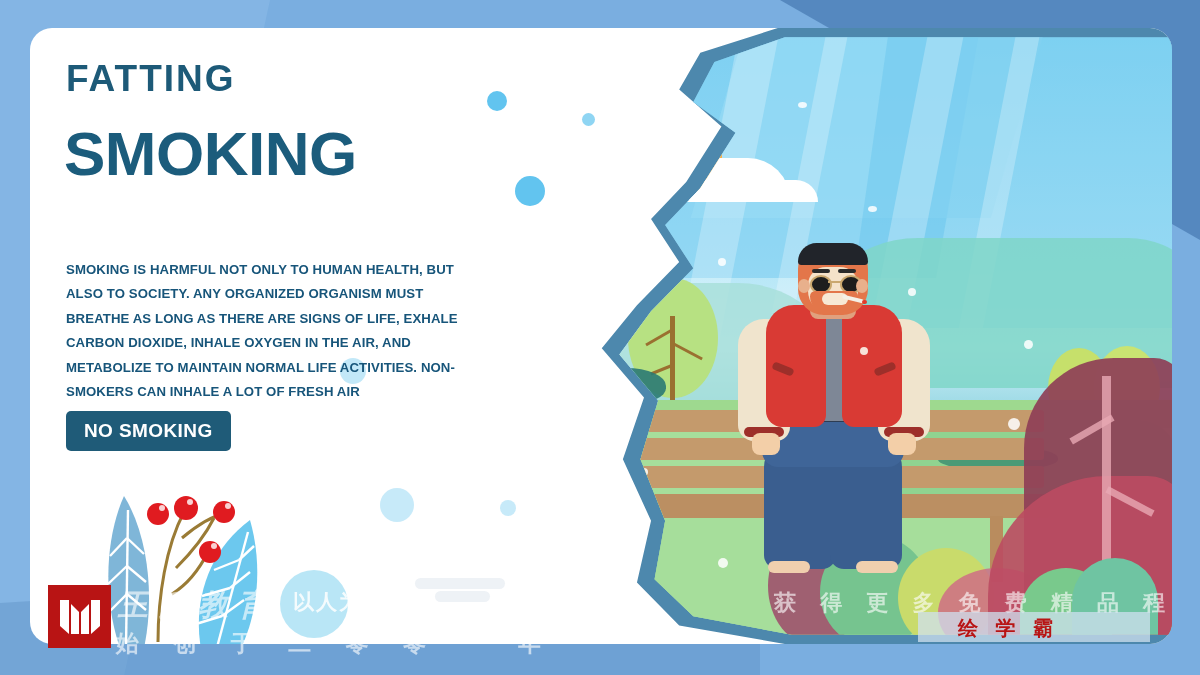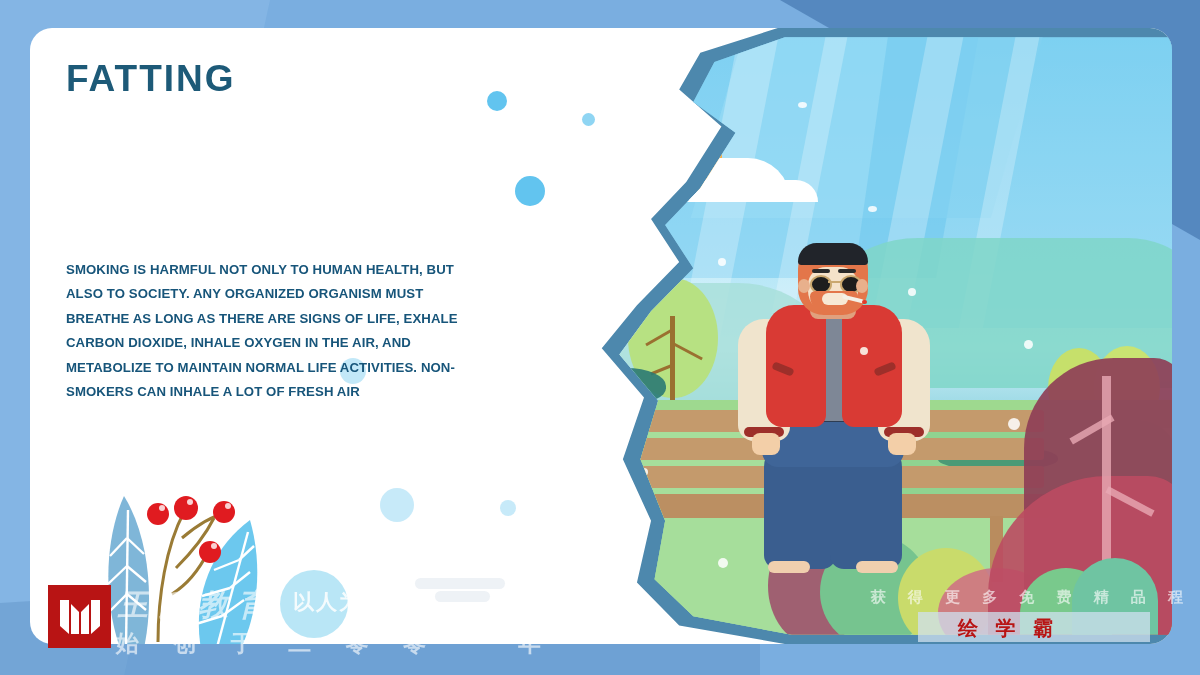--- a/index.html
+++ b/index.html
@@ -266,22 +266,24 @@
 
           <div class="m" style="left:60px;top:36px;width:12px;height:14px;background:#e8b08c;border-radius:50%;"></div>
           <div class="m" style="left:118px;top:36px;width:12px;height:14px;background:#e8b08c;border-radius:50%;"></div>
         </div>
 
       </div>
     </div>
 
     <div class="eyebrow">FATTING</div>
     <div class="headline">
+      <span class="l1">SMOKING</span>
     </div>
     <div class="body-copy">SMOKING IS HARMFUL NOT ONLY TO HUMAN HEALTH, BUT ALSO TO SOCIETY. ANY ORGANIZED ORGANISM MUST BREATHE AS LONG AS THERE ARE SIGNS OF LIFE, EXHALE CARBON DIOXIDE, INHALE OXYGEN IN THE AIR, AND METABOLIZE TO MAINTAIN NORMAL LIFE ACTIVITIES. NON-SMOKERS CAN INHALE A LOT OF FRESH AIR</div>
+    <button class="cta">NO SMOKING</button>
 
     <svg width="300" height="180" style="position:absolute;left:24px;top:448px;">
       <path d="M66 172 C48 120 52 60 70 20 C96 62 100 126 90 172 Z" fill="#7fb6d8"></path>
       <g stroke="#ffffff" stroke-width="2.4" fill="none">
         <path d="M72 172 L74 34"></path>
         <path d="M73 62 L56 80"></path>
           <path d="M73 62 L90 78"></path>
         <path d="M73 90 L54 108"></path>
           <path d="M73 90 L92 106"></path>
         <path d="M73 118 L55 136"></path>
@@ -322,17 +324,17 @@
 
   <div class="logo-w">
     <svg width="46" height="42" viewBox="0 0 46 42">
       <path d="M3 4 L12 4 L12 38 L3 30 Z" fill="#ffffff"></path>
       <path d="M14 8 L22 16 L22 38 L14 38 Z" fill="#ffffff"></path>
       <path d="M24 16 L32 8 L32 38 L24 38 Z" fill="#ffffff"></path>
       <path d="M34 4 L43 4 L43 30 L34 38 Z" fill="#ffffff"></path>
     </svg>
   </div>
 
-  <div class="wm" style="right:8px;top:588px;font-size:15px;letter-spacing:9px;">获 得 更 多 免 费 精 品     程</div>
+  <div class="wm" style="right:26px;top:588px;font-size:22px;letter-spacing:9px;">获 得 更 多 免 费 精 品     程</div>
   <div class="chip" style="left:918px;top:612px;width:232px;height:30px;"></div>
   <div class="brand-red" style="position:absolute;left:958px;top:615px;font-size:20px;">绘 学 霸</div>
 
 </div>
 
 </body></html>

